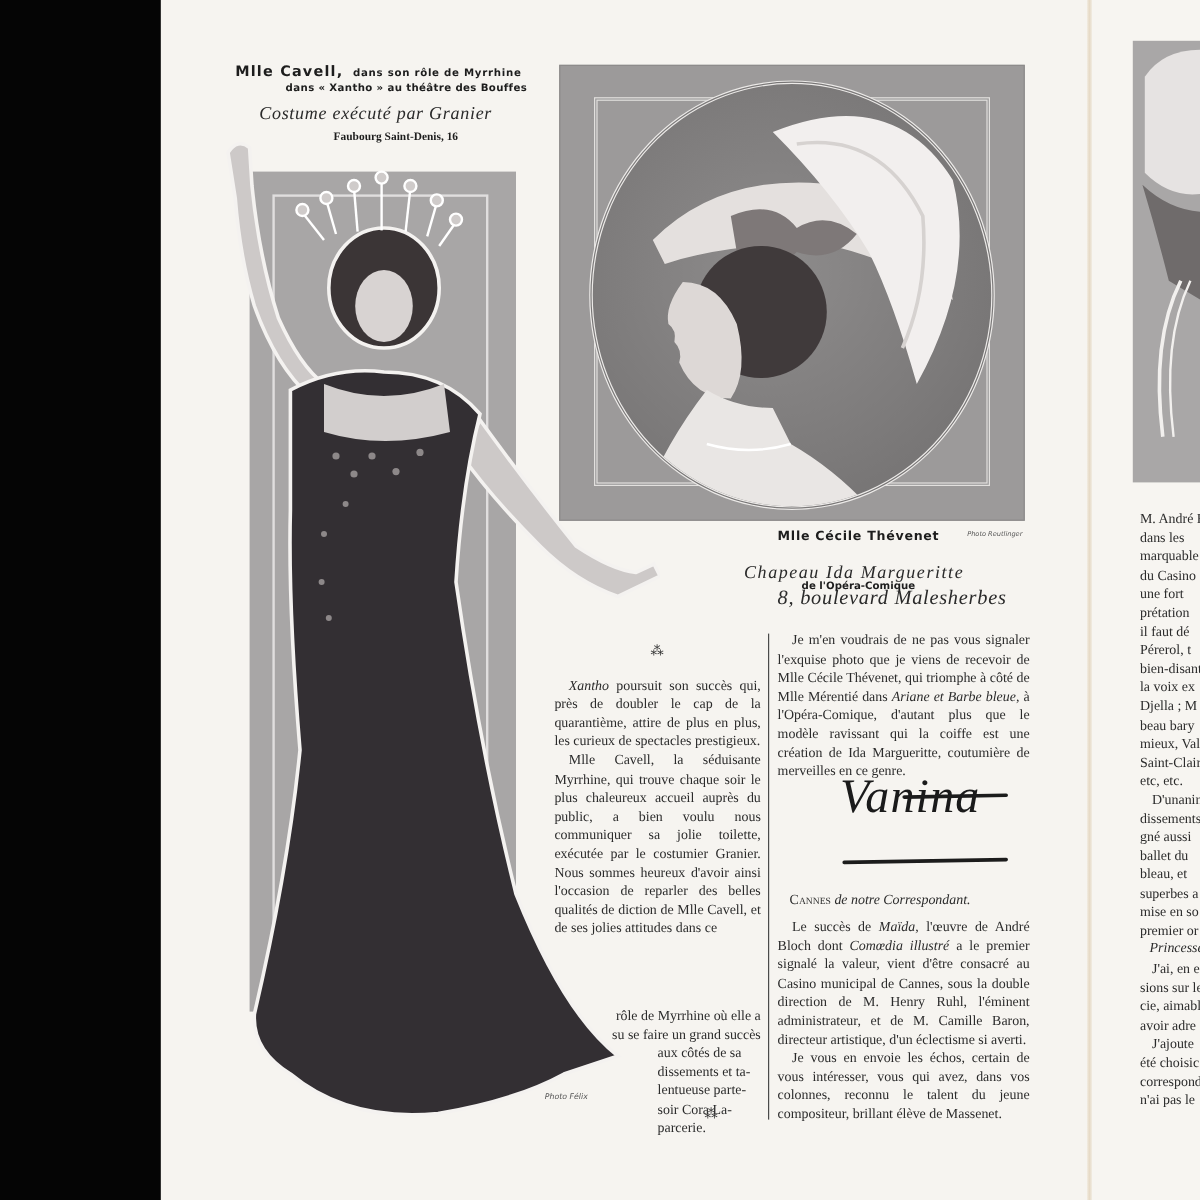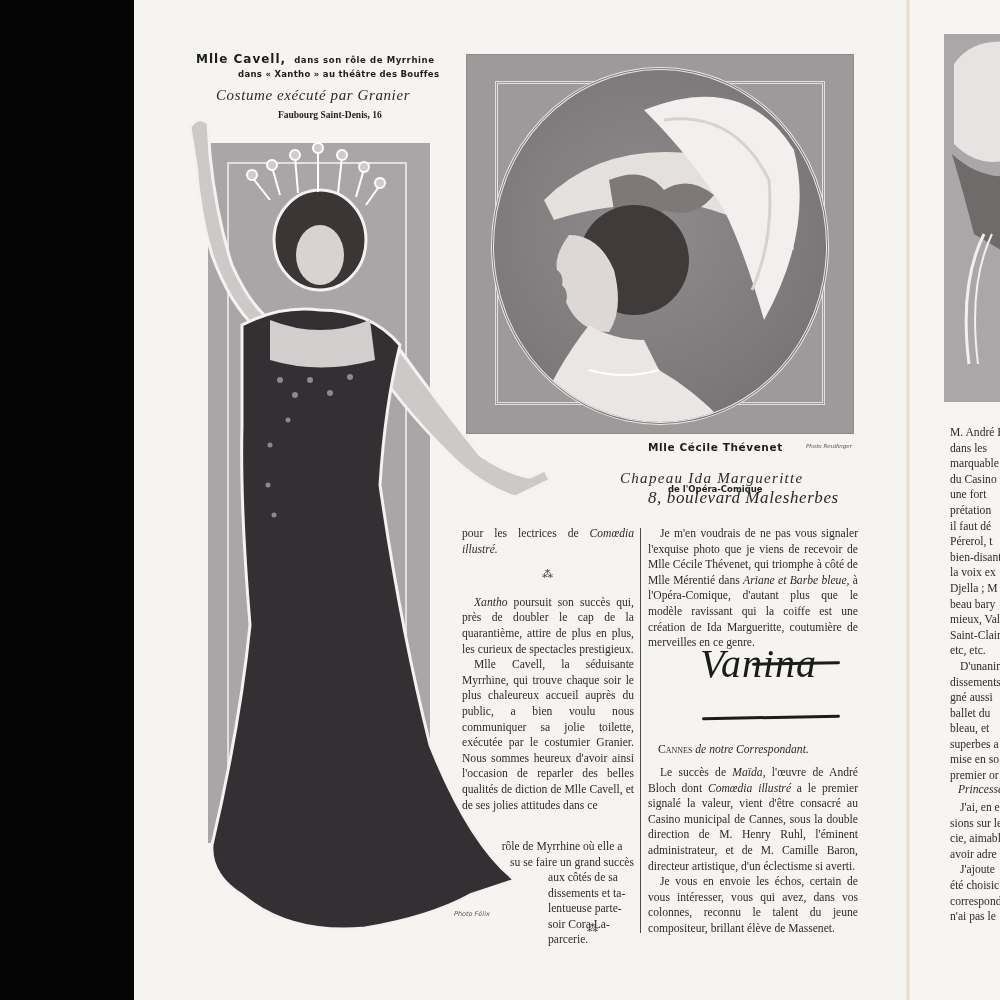--- a/index.html
+++ b/index.html
@@ -120,27 +120,26 @@
   </div>
 </div>
 <div class="abs photo-credit" style="left:806px; top:443px; font-size:5.5px;">Photo Reutlinger</div>
 
 <div class="abs cap-bold" style="left:648px; top:441px; font-size:10.5px; letter-spacing:0.6px; white-space:nowrap;">Mlle Cécile Thévenet</div>
 <div class="abs cap-bold" style="left:668px; top:456px; font-size:8.5px; white-space:nowrap;margin-top:28px;">de l'Opéra-Comique</div>
 <div class="abs cap-italic-serif" style="left:620px; top:470px; font-size:15px; letter-spacing:1.3px; white-space:nowrap;">Chapeau Ida Margueritte</div>
 <div class="abs cap-italic-serif" style="left:648px; top:488px; font-size:17px; letter-spacing:0.6px; white-space:nowrap;">8, boulevard Malesherbes</div>
 
 <div class="abs col" style="left:462px; top:526px; width:172px;">
-  <p class="noind"><span>pour les lectrices de</span> <i>Comœdia illustré.</i></p>
   <div class="stars" style="margin:10px 0 12px;">⁂</div>
   <p><i>Xantho</i> <span>poursuit son succès qui, près de doubler le cap de la quarantième, attire de plus en plus, les curieux de spectacles prestigieux.</span></p>
   <p>Mlle Cavell, la séduisante Myrrhine, qui trouve chaque soir le plus chaleureux accueil auprès du public, a bien voulu nous communiquer sa jolie toilette, exécutée par le costumier Granier. Nous sommes heureux d'avoir ainsi l'occasion de reparler des belles qualités de diction de Mlle Cavell, et de ses jolies attitudes dans ce</p>
 </div>
 
-<div class="abs col" style="left:490px; top:839px; width:144px; white-space:nowrap; text-align:center;">rôle de Myrrhine où elle a</div>
+<div class="abs col" style="left:490px; top:839px; width:144px; white-space:nowrap; text-align:right;">rôle de Myrrhine où elle a</div>
 <div class="abs col" style="left:490px; top:855px; width:144px; white-space:nowrap; text-align:right;">su se faire un grand succès</div>
 <div class="abs col" style="left:548px; top:870px; width:86px; text-align:justify;">
   <div>aux côtés de sa</div>
   <div>dissements et ta-</div>
   <div>lentueuse parte-</div>
   <div>soir Cora La-</div>
   <div>parcerie.</div>
 </div>
 <div class="abs stars" style="left:578px; top:922px; width:30px;">⁂</div>
 

